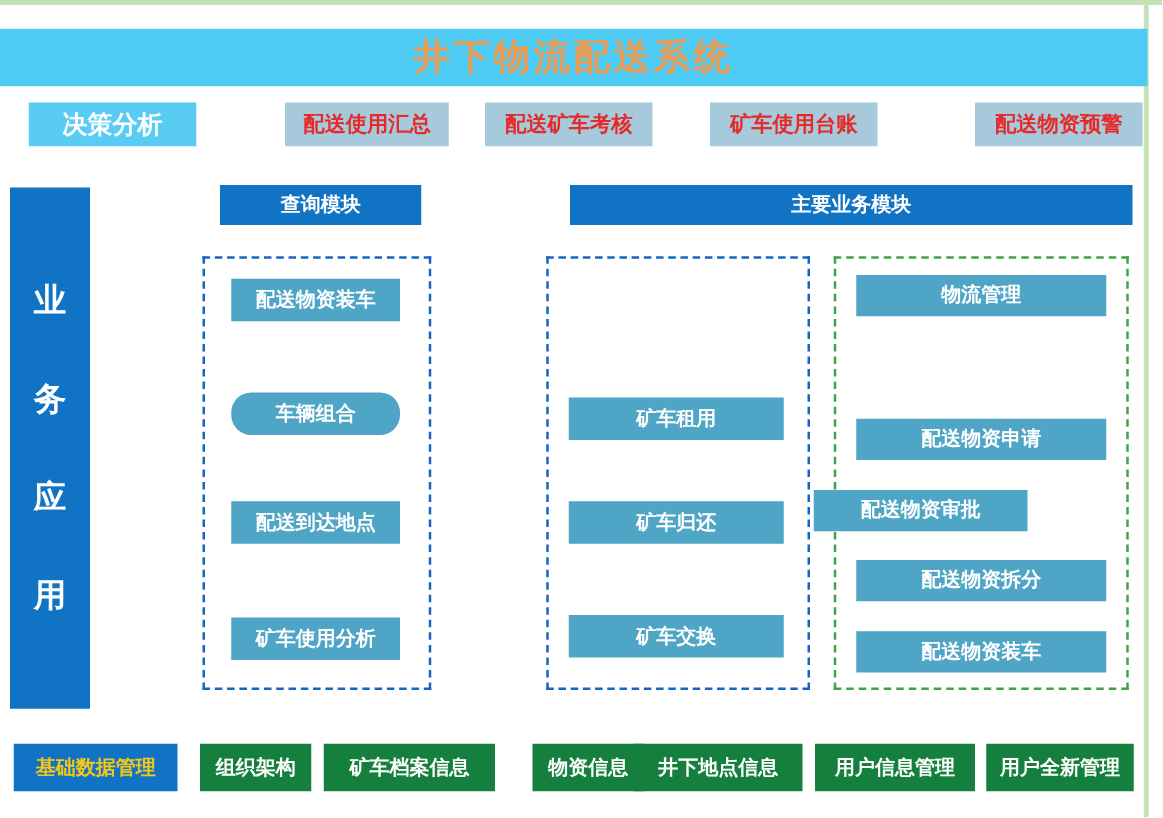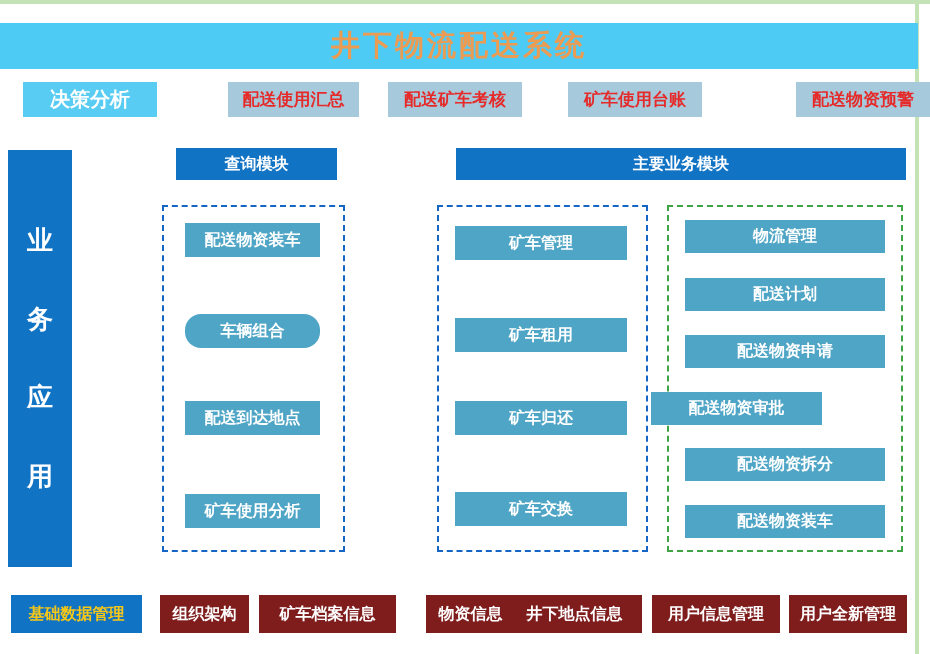--- a/index.html
+++ b/index.html
@@ -61,21 +61,21 @@
 
   .dashed-box { position: absolute; background: transparent; }
   .dashed-blue  { border: 2px dashed #1565c5; }
   .dashed-green { border: 2px dashed #3fa443; }
 
   .module-btn {
     background: #4fa5c5; color: #ffffff; font-size: 16px;
   }
 
   .bottom-btn {
-    background: #7f1d1d; color: #ffffff; font-size: 16px;
+    background: #15803d; color: #ffffff; font-size: 16px;
   }
   .bottom-primary {
     background: #1173c4; color: #f7c718; font-size: 16px;
   }
 </style>
 </head>
 <body>
 
 <div class="page">
 
@@ -83,48 +83,46 @@
   <div class="frame-right"></div>
 
   <div class="banner">
     <span class="banner-title">井下物流配送系统</span>
   </div>
 
   <div class="btn decision-btn" style="left:23px; top:82px; width:134px; height:35px;">决策分析</div>
   <div class="btn report-btn" style="left:228px; top:82px; width:131px; height:35px;">配送使用汇总</div>
   <div class="btn report-btn" style="left:388px; top:82px; width:134px; height:35px;">配送矿车考核</div>
   <div class="btn report-btn" style="left:568px; top:82px; width:134px; height:35px;">矿车使用台账</div>
-  <div class="btn report-btn" style="left:796px; top:82px; width:134px; height:35px;">配送物资预警</div>
+  <div class="btn report-btn" style="left:780px; top:82px; width:134px; height:35px;">配送物资预警</div>
 
   <div class="section-header" style="left:176px; top:148px; width:161px; height:32px;">查询模块</div>
   <div class="section-header" style="left:456px; top:148px; width:450px; height:32px;">主要业务模块</div>
 
   <div class="vbar">
     <span>业</span>
     <span>务</span>
     <span>应</span>
     <span>用</span>
   </div>
 
   <div class="dashed-box dashed-blue" style="left:162px; top:205px; width:183px; height:347px;"></div>
   <div class="dashed-box dashed-blue" style="left:437px; top:205px; width:211px; height:347px;"></div>
   <div class="dashed-box dashed-green" style="left:667px; top:205px; width:236px; height:347px;"></div>
 
   <div class="btn module-btn" style="left:185px; top:223px; width:135px; height:34px;">配送物资装车</div>
   <div class="btn module-btn" style="left:185px; top:314px; width:135px; height:34px;border-radius:16px;">车辆组合</div>
   <div class="btn module-btn" style="left:185px; top:401px; width:135px; height:34px;">配送到达地点</div>
   <div class="btn module-btn" style="left:185px; top:494px; width:135px; height:34px;">矿车使用分析</div>
 
-  <div class="btn module-btn" style="left:455px; top:226px; width:172px; height:34px;">矿车管理</div>
   <div class="btn module-btn" style="left:455px; top:318px; width:172px; height:34px;">矿车租用</div>
   <div class="btn module-btn" style="left:455px; top:401px; width:172px; height:34px;">矿车归还</div>
   <div class="btn module-btn" style="left:455px; top:492px; width:172px; height:34px;">矿车交换</div>
 
   <div class="btn module-btn" style="left:685px; top:220px; width:200px; height:33px;">物流管理</div>
-  <div class="btn module-btn" style="left:685px; top:278px; width:200px; height:33px;">配送计划</div>
   <div class="btn module-btn" style="left:685px; top:335px; width:200px; height:33px;">配送物资申请</div>
   <div class="btn module-btn" style="left:651px; top:392px; width:171px; height:33px;">配送物资审批</div>
   <div class="btn module-btn" style="left:685px; top:448px; width:200px; height:33px;">配送物资拆分</div>
   <div class="btn module-btn" style="left:685px; top:505px; width:200px; height:33px;">配送物资装车</div>
 
   <div class="btn bottom-primary" style="left:11px; top:595px; width:131px; height:38px;">基础数据管理</div>
   <div class="btn bottom-btn" style="left:160px; top:595px; width:89px; height:38px;">组织架构</div>
   <div class="btn bottom-btn" style="left:259px; top:595px; width:137px; height:38px;">矿车档案信息</div>
   <div class="btn bottom-btn" style="left:406px; top:595px; width:89px; height:38px;margin-left:20px;">物资信息</div>
   <div class="btn bottom-btn" style="left:507px; top:595px; width:135px; height:38px;">井下地点信息</div>

